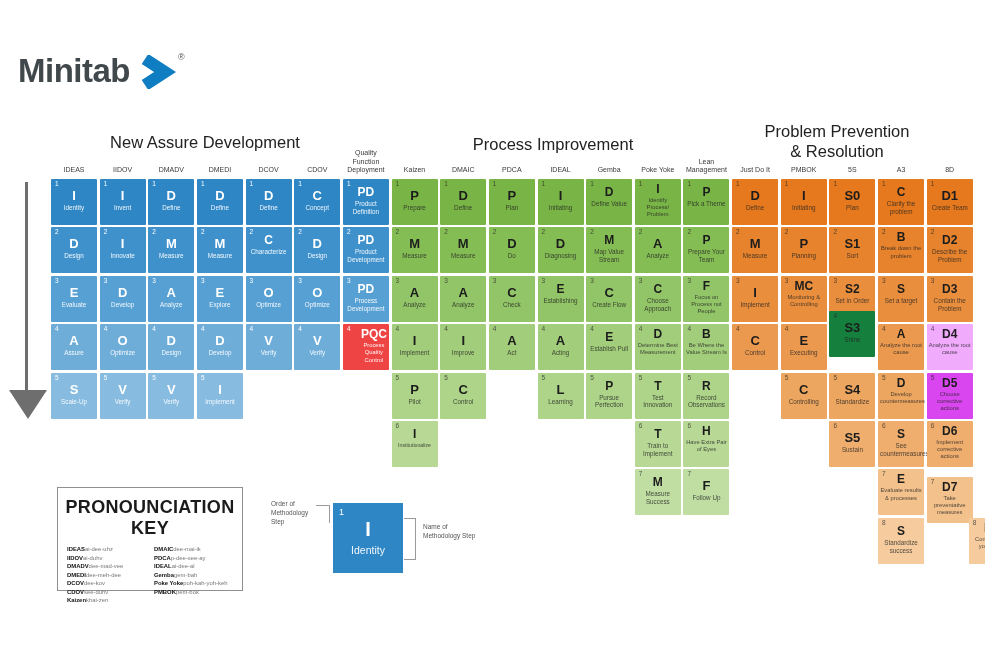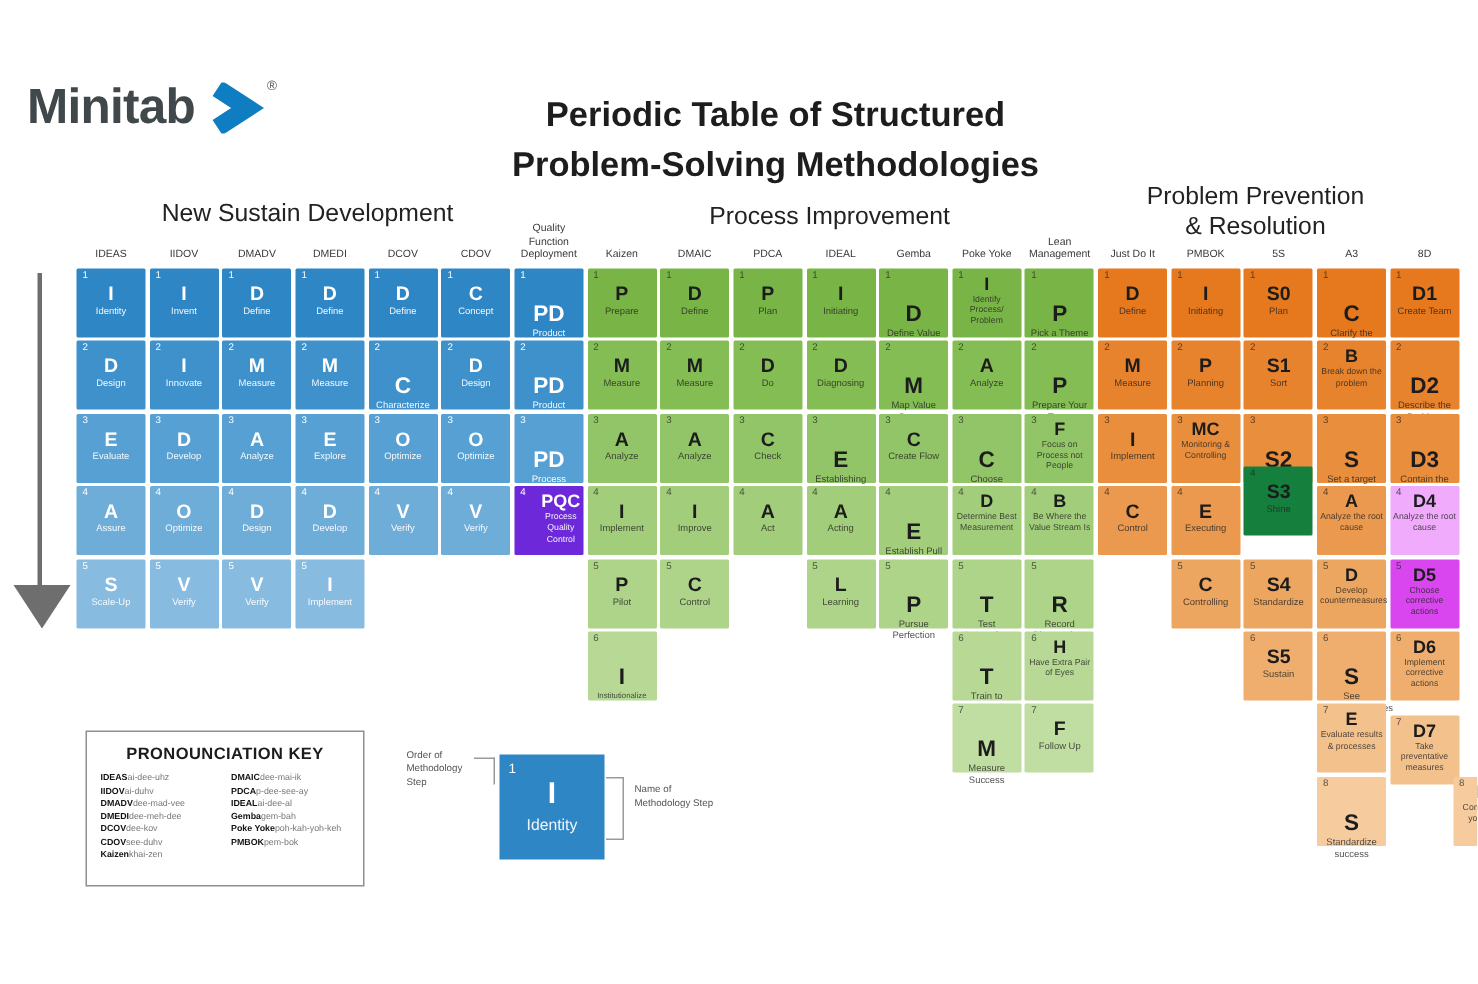--- a/index.html
+++ b/index.html
@@ -26,40 +26,40 @@
                 height:32px; top:143px; text-align:center; font-size:7px; color:#3a3a3a;
                 white-space:pre-line; line-height:1.25; }
 
   
   .cell { position:absolute; width:46px; height:46px; border-radius:1px; box-sizing:border-box; }
   .cell .num { position:absolute; top:2px; left:4px; font-size:6.5px; line-height:1; }
   .cell .sym { display:block; text-align:center; margin-top:10px; font-size:13px;
                font-weight:700; line-height:1; }
   .cell .lbl { display:block; text-align:center; font-size:6.3px; line-height:1.25;
                margin-top:2px; padding:0 2px; }
-  .cell.long .sym  { margin-top:23px; font-size:15px; }
+  .cell.long .sym  { margin-top:7px; font-size:12px; }
   .cell.xlong .sym { margin-top:4px; font-size:12px; }
   .cell.xlong .lbl { font-size:5.8px; }
   .cell.oneword .lbl { font-size:5.2px; }
   .cell.light .num, .cell.light .sym { color:#ffffff; }
   .cell.light .lbl { color:rgba(255,255,255,0.93); }
   .cell.dark .num { color:rgba(35,35,35,0.72); }
   .cell.dark .sym { color:#1c1c1c; }
   .cell.dark .lbl { color:rgba(35,35,35,0.78); }
 
   
   .arrow-shaft { position:absolute; left:25px; top:182px; width:3px; height:208px; background:#6e6e6e; }
   .arrow-head  { position:absolute; left:9px;  top:390px; width:0; height:0;
                  border-left:19px solid transparent; border-right:19px solid transparent;
                  border-top:29px solid #6e6e6e; }
 
   
   .pron-box { position:absolute; left:57px; top:487px; width:186px; height:104px;
               border:1px solid #8f8f8f; background:#fff; box-sizing:border-box; }
-  .pron-title { text-align:center; font-size:11px; font-weight:700; letter-spacing:0.3px;
+  .pron-title { text-align:center; font-size:18px; font-weight:700; letter-spacing:0.3px;
                 margin-top:9px; color:#1b1b1b; }
   .pron-cols { display:flex; margin-top:6px; padding:0 9px; gap:8px; }
   .pron-col { flex:1; }
   .pron-row { font-size:5.9px; line-height:1.45; color:#777; white-space:nowrap; }
   .pron-term { font-weight:700; color:#111; }
 
   
   .legend-order { position:absolute; left:271px; top:500px; width:46px; font-size:6.5px;
                   color:#555; line-height:1.35; }
   .bracket-left  { position:absolute; left:316px; top:505px; width:13px; height:17px;
@@ -84,30 +84,26 @@
   <div class="logo">
     <span class="logo-text">Minitab</span>
     <span class="logo-mark">
       <svg width="38" height="34" viewBox="0 0 38 34">
         <polyline points="6,4 26,17 6,30" fill="none" stroke="#0f7dc2" stroke-width="12"></polyline>
       </svg>
     </span>
     <span class="logo-reg">®</span>
   </div>
 
-  <div class="main-title">
-    <div>Periodic Table of Structured</div>
-    <div>Problem-Solving Methodologies</div>
-  </div>
 
   <div class="arrow-shaft"></div>
   <div class="arrow-head"></div>
 
   <div id="table-root">
-      <div class="section-title" style="left: 205px; top: 133px;">New Sustain Development</div>
+      <div class="section-title" style="left: 205px; top: 133px;">New Assure Development</div>
       <div class="col-header" style="left: 74px;">IDEAS</div>
       <div class="cell light" style="left: 51px; top: 179px; background: rgb(46, 134, 197);">
         <span class="num">1</span>
         <span class="sym">I</span>
         <span class="lbl">Identity</span>
       </div>
       <div class="cell light" style="left: 51px; top: 227.4px; background: rgb(63, 145, 204);">
         <span class="num">2</span>
         <span class="sym">D</span>
         <span class="lbl">Design</span>
@@ -258,21 +254,21 @@
       <div class="cell light long" style="left: 342.9px; top: 227.4px; background: rgb(63, 145, 204);">
         <span class="num">2</span>
         <span class="sym">PD</span>
         <span class="lbl">Product Development</span>
       </div>
       <div class="cell light long" style="left: 342.9px; top: 275.8px; background: rgb(87, 160, 211);">
         <span class="num">3</span>
         <span class="sym">PD</span>
         <span class="lbl">Process Development</span>
       </div>
-      <div class="cell light xlong" style="left: 342.9px; top: 324.2px; background: #6d28d9; padding-left: 16px;">
+      <div class="cell light xlong" style="left: 342.9px; top: 324.2px; background: #ef4444; padding-left: 16px;">
         <span class="num">4</span>
         <span class="sym">PQC</span>
         <span class="lbl">Process Quality Control</span>
       </div>
       <div class="section-title" style="left: 553px; top: 135px;">Process Improvement</div>
       <div class="col-header" style="left: 414.55px;">Kaizen</div>
       <div class="cell dark" style="left: 391.55px; top: 179px; background: rgb(121, 180, 71);">
         <span class="num">1</span>
         <span class="sym">P</span>
         <span class="lbl">Prepare</span>

